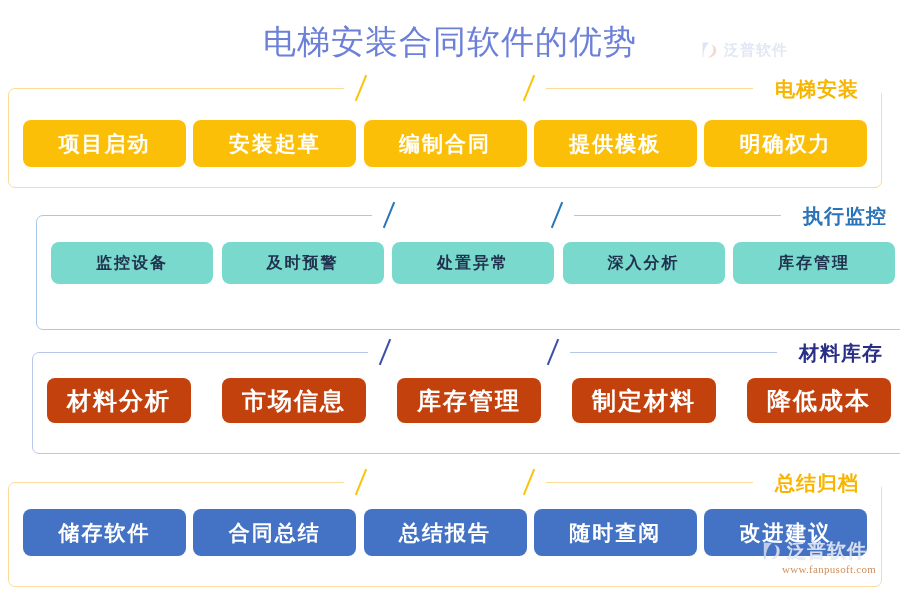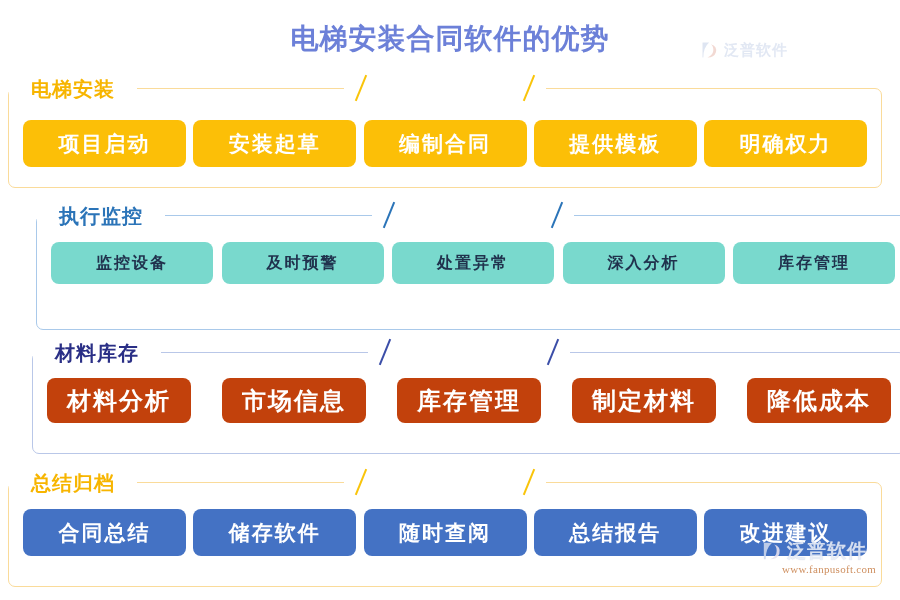--- a/index.html
+++ b/index.html
@@ -20,22 +20,22 @@
     position: relative;
     height: 78px;
     width: 900px;
   }
   .page-title {
     position: absolute;
     left: 0;
     right: 0;
     top: 20px;
     text-align: center;
-    font-size: 28px;
-    font-weight: bold;
+    font-size: 33px;
+    font-weight: normal;
     letter-spacing: 1px;
     color: #6c80d8;
     font-family: "Liberation Serif", "DejaVu Serif", serif;
     white-space: nowrap;
   }
   .brand-logo {
     position: absolute;
     top: 40px;
     left: 700px;
     display: flex;
@@ -64,21 +64,21 @@
     box-sizing: border-box;
     border: 1.5px solid #dcdcdc;
     border-radius: 7px;
     background: #ffffff;
   }
   .section-title {
     position: absolute;
     top: -13px;
     left: 0;
     right: 0;
-    text-align: left;
+    text-align: right;
     font-size: 20px;
     font-weight: bold;
     letter-spacing: 1px;
     pointer-events: none;
     background: transparent;
   }
   .section-title .title-inner {
     background: #ffffff;
     padding: 0 22px;
     display: inline-block;
@@ -269,24 +269,24 @@
 </div>
 
 <div class="section" id="sec-archive">
   <div class="border-gap" style="left: 335px; width: 202px;"></div>
   <div class="slash" style="left: 351px;"></div>
   <div class="slash" style="left: 519px;"></div>
   <div class="section-title">
     <span class="title-inner">总结归档</span>
   </div>
   <div class="btn-row">
+    <div class="pill">储存软件</div>
     <div class="pill">合同总结</div>
-    <div class="pill">储存软件</div>
+    <div class="pill">总结报告</div>
     <div class="pill">随时查阅</div>
-    <div class="pill">总结报告</div>
     <div class="pill">改进建议</div>
   </div>
 </div>
 
 <div class="watermark">
   <div class="watermark-row">
     <svg class="watermark-mark" viewBox="0 0 24 24">
       <path d="M2 3 L11 3 Q4 9 4 21 L2 21 Z" fill="#cfd9ee"></path>
       <path d="M13 5 Q21 7 19 15 Q17 21 9 21 Q16 18 16 12 Q16 7 13 5 Z" fill="#e9e2ef"></path>
     </svg>

